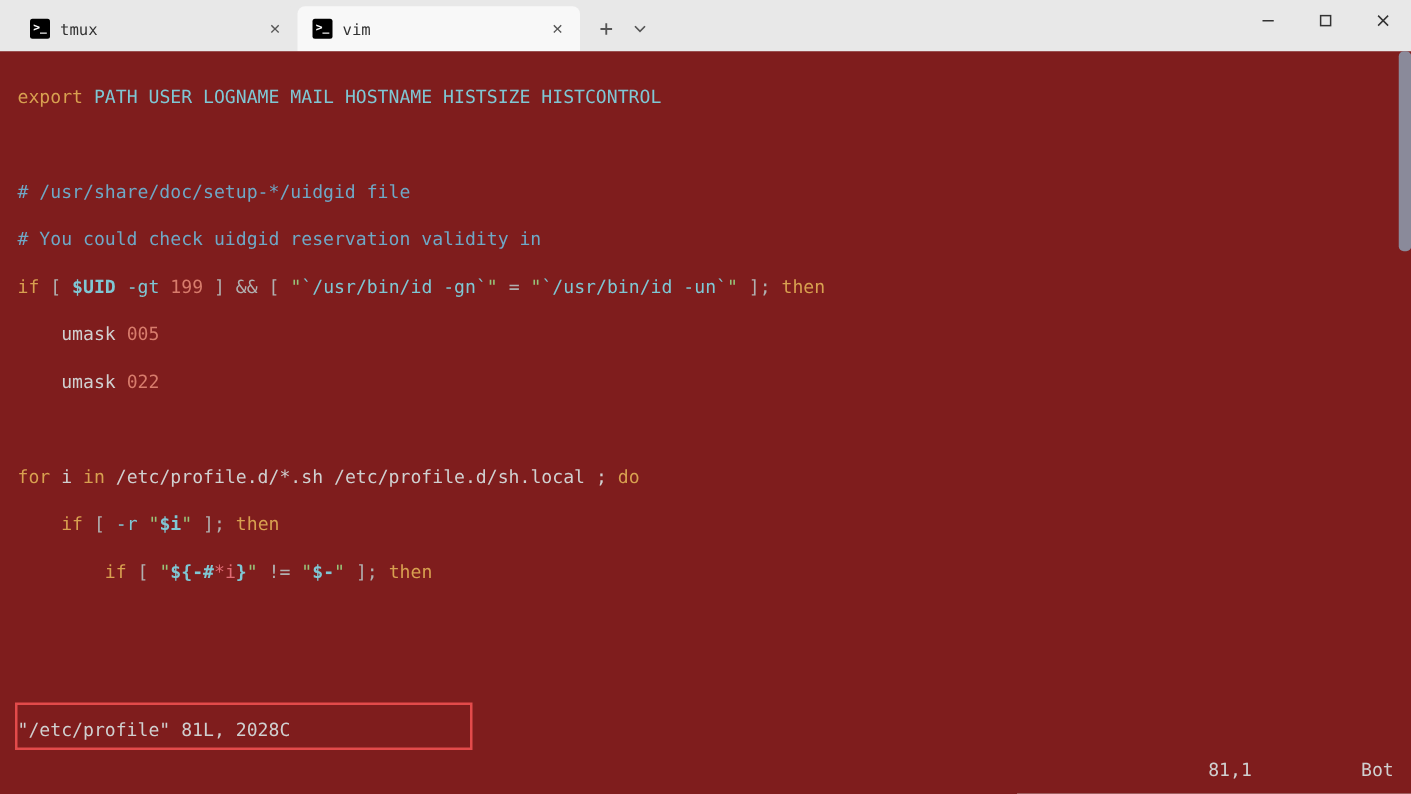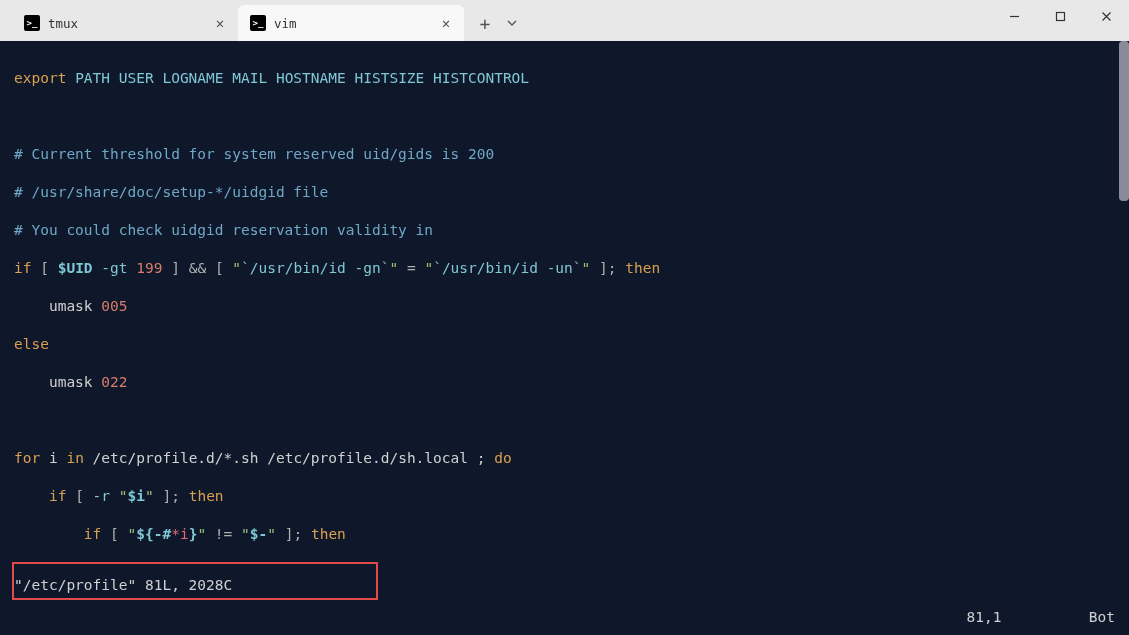--- a/index.html
+++ b/index.html
@@ -79,21 +79,21 @@
   top: 0;
   display: flex;
 }
 .winbtn {
   width: 46px; height: 32px;
   display: inline-flex; align-items: center; justify-content: center;
   color: #333;
   cursor: pointer;
 }
 .terminal {
-  background: #0f172a;
+  background: #7f1d1d;
   width: 100%;
   height: calc(635px - 41px);
   padding: 9px 14px 0 14px;
   font-size: 14.5px;
   line-height: 19px;
   position: relative;
   white-space: pre;
   color: #d0d0d0;
 }
 .line { display: block; min-height: 19px; }
@@ -171,26 +171,24 @@
       <svg width="11" height="11" viewBox="0 0 11 11">
           <path d="M1.5 1.5 L9.5 9.5 M9.5 1.5 L1.5 9.5" stroke="#333" stroke-width="1.2"></path>
         </svg>
     </span>
   </div>
 </div>
 
 <div class="terminal">
 <span class="line"><span class="kw-export">export</span> <span class="cyan">PATH USER LOGNAME MAIL HOSTNAME HISTSIZE HISTCONTROL</span></span>
 <span class="line"></span>
-<span class="line cmt"># Current threshold for system reserved uid/gids is 200</span>
 <span class="line cmt"># /usr/share/doc/setup-*/uidgid file</span>
 <span class="line cmt"># You could check uidgid reservation validity in</span>
 <span class="line"><span class="kw-if">if</span> <span class="op">[</span> <span class="var">$UID</span> <span class="cyan">-gt</span> <span class="num">199</span> <span class="op">]</span> <span class="op">&amp;&amp;</span> <span class="op">[</span> <span class="str">"</span><span class="cyan">`/usr/bin/id -gn`</span><span class="str">"</span> <span class="op">=</span> <span class="str">"</span><span class="cyan">`/usr/bin/id -un`</span><span class="str">"</span> <span class="op">]</span><span class="op">;</span> <span class="kw-then">then</span></span>
 <span class="line">    <span class="ident">umask</span> <span class="num">005</span></span>
-<span class="line"><span class="kw-else">else</span></span>
 <span class="line">    <span class="ident">umask</span> <span class="num">022</span></span>
 <span class="line"></span>
 <span class="line"><span class="kw-for">for</span> <span class="ident">i</span> <span class="kw-in">in</span> <span class="ident">/etc/profile.d/*.sh /etc/profile.d/sh.local ;</span> <span class="kw-do">do</span></span>
 <span class="line">    <span class="kw-if">if</span> <span class="op">[</span> <span class="cyan">-r</span> <span class="str">"</span><span class="var">$i</span><span class="str">"</span> <span class="op">]</span><span class="op">;</span> <span class="kw-then">then</span></span>
 <span class="line">        <span class="kw-if">if</span> <span class="op">[</span> <span class="str">"</span><span class="var">${-#</span><span class="err">*i</span><span class="var">}</span><span class="str">"</span> <span class="op">!=</span> <span class="str">"</span><span class="var">$-</span><span class="str">"</span> <span class="op">]</span><span class="op">;</span> <span class="kw-then">then</span></span>
 
 
 
 
 

